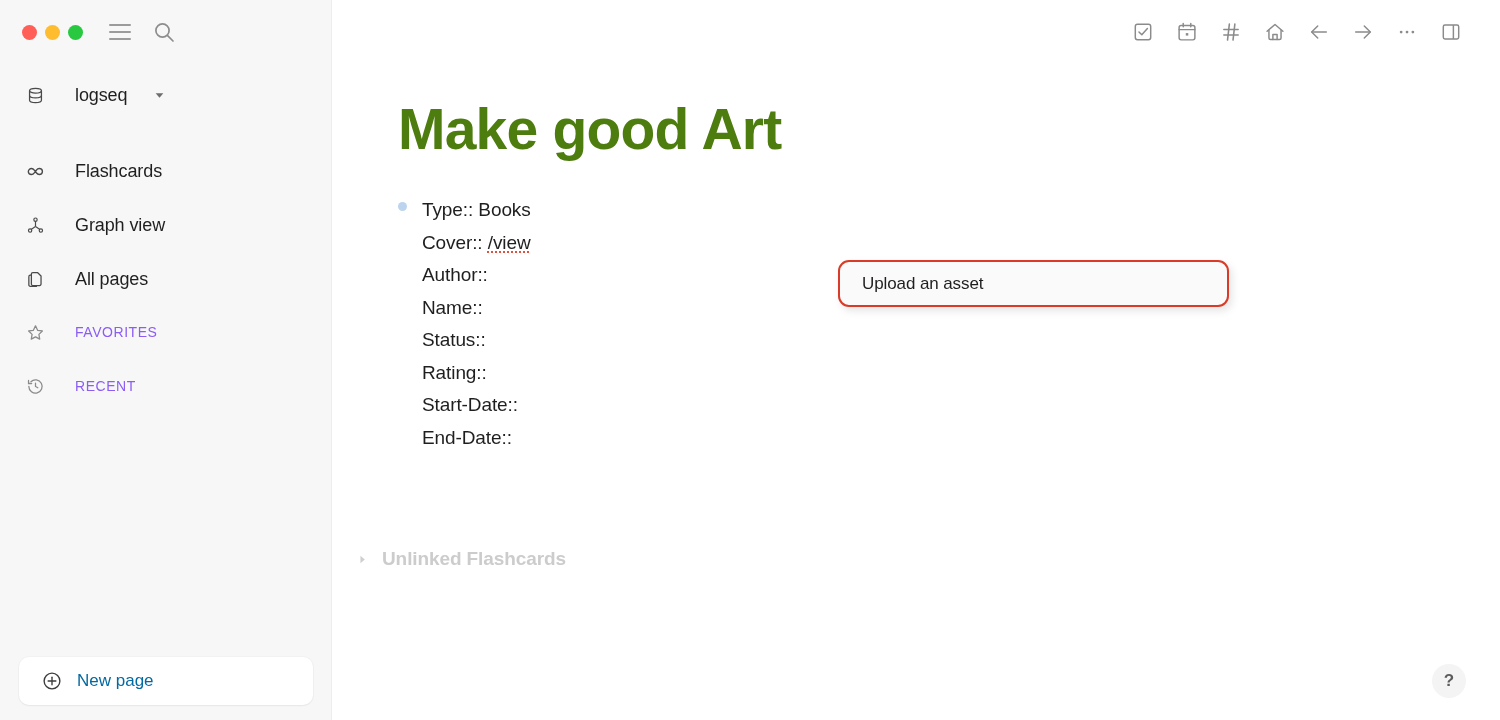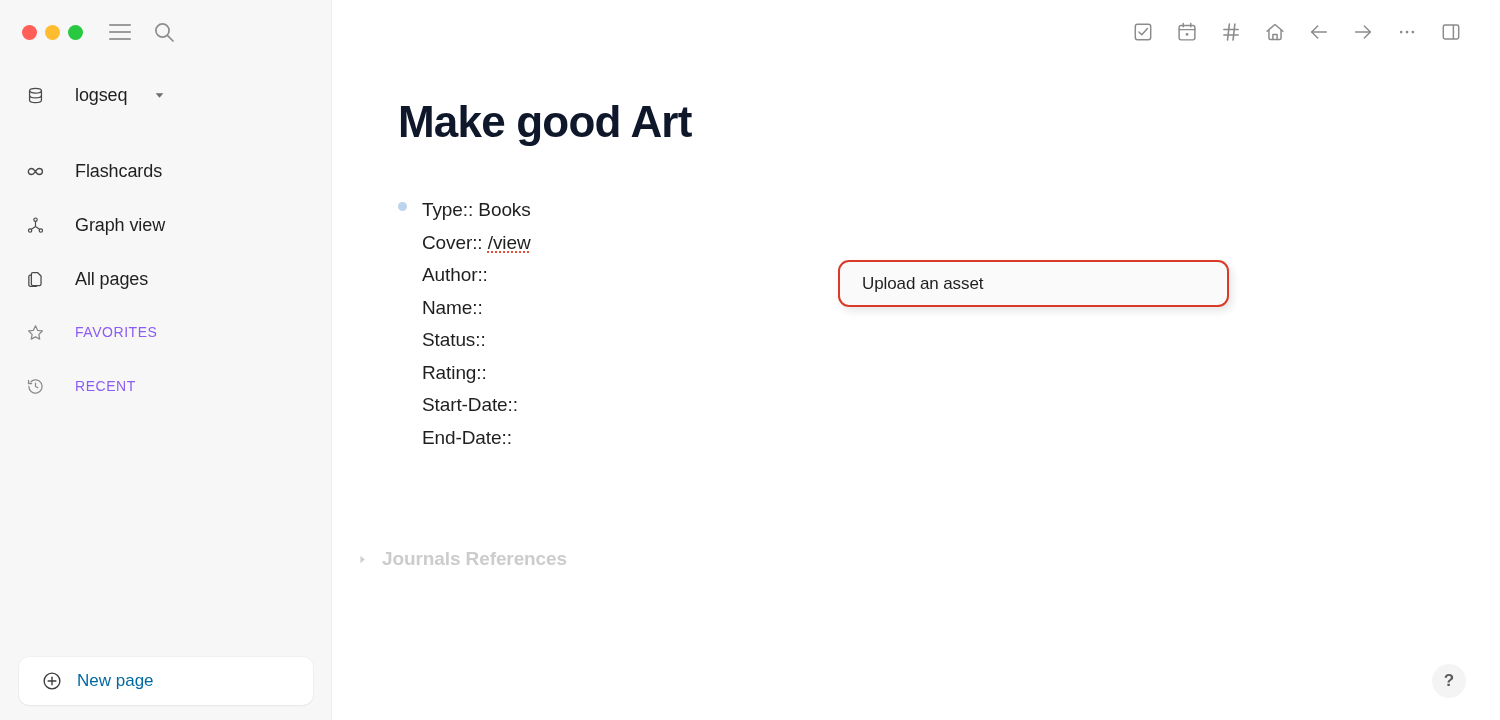--- a/index.html
+++ b/index.html
@@ -148,23 +148,23 @@
   .content {
     position: absolute;
     top: 0; left: 0;
     width: 100%;
   }
 
   .page-title {
     position: absolute;
     left: 66px;
     top: 98px;
-    font-size: 44px;
+    font-size: 57px;
     font-weight: bold;
-    color: #0f172a;
+    color: #4d7c0f;
     letter-spacing: -0.8px;
     line-height: 1.1;
   }
 
   .block {
     position: absolute;
     left: 66px;
     top: 194px;
     width: 700px;
   }
@@ -509,21 +509,21 @@
       <div class="upload-pop">
         <span class="txt">Upload an asset</span>
       </div>
 
       <div class="unlinked">
         <span class="tri">
           <svg viewBox="0 0 16 16" width="11" height="11" fill="currentColor">
             <path d="M5 2.6 L11.4 8 L5 13.4 Z"></path>
           </svg>
         </span>
-        <span class="lbl">Journals References</span>
+        <span class="lbl">Unlinked Flashcards</span>
       </div>
 
     </div>
 
     <div class="help-btn">
       <span>?</span>
     </div>
 
   </div>
 

